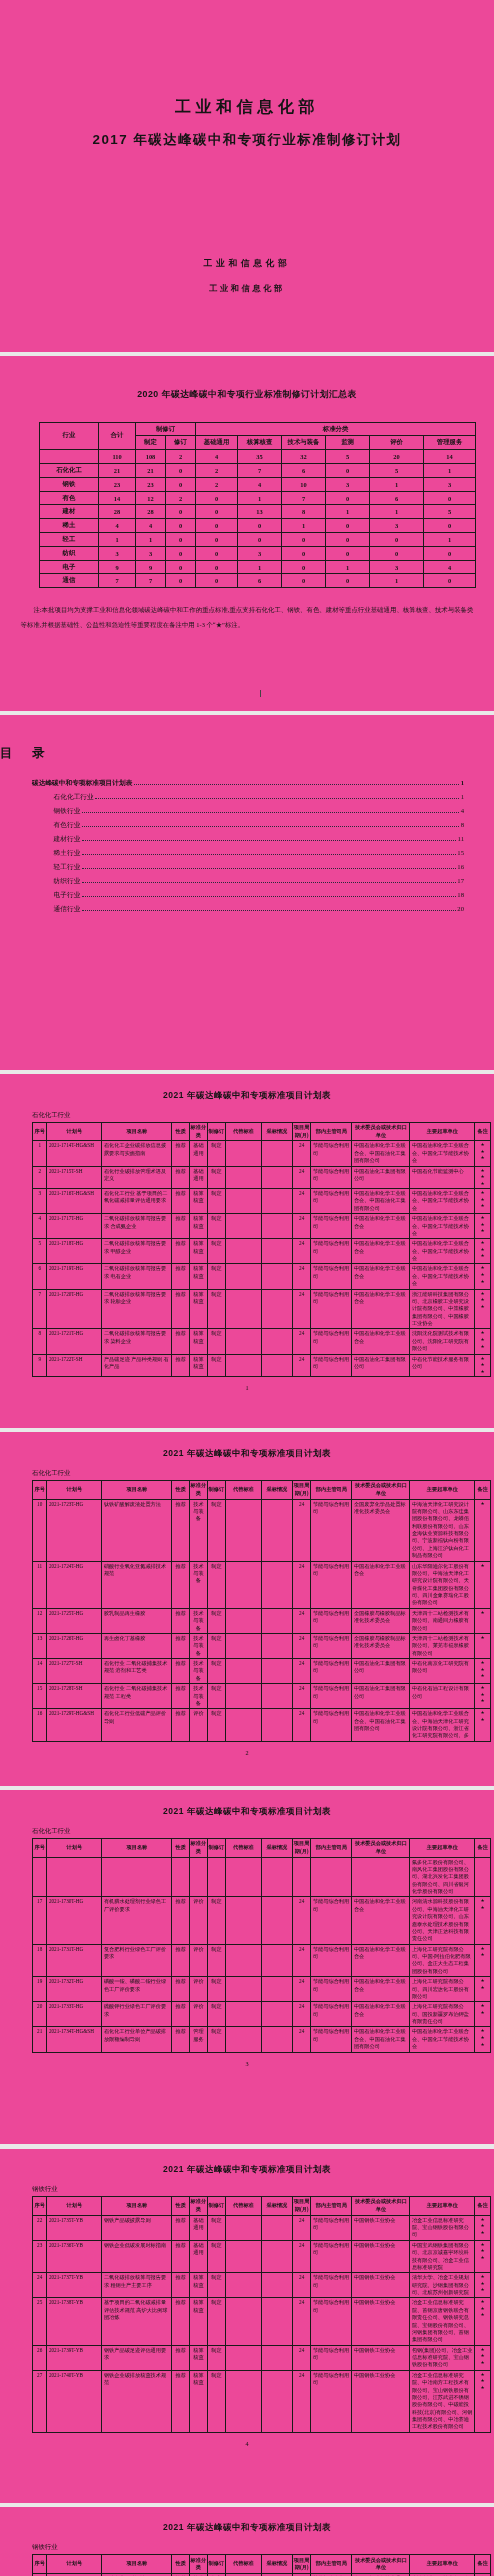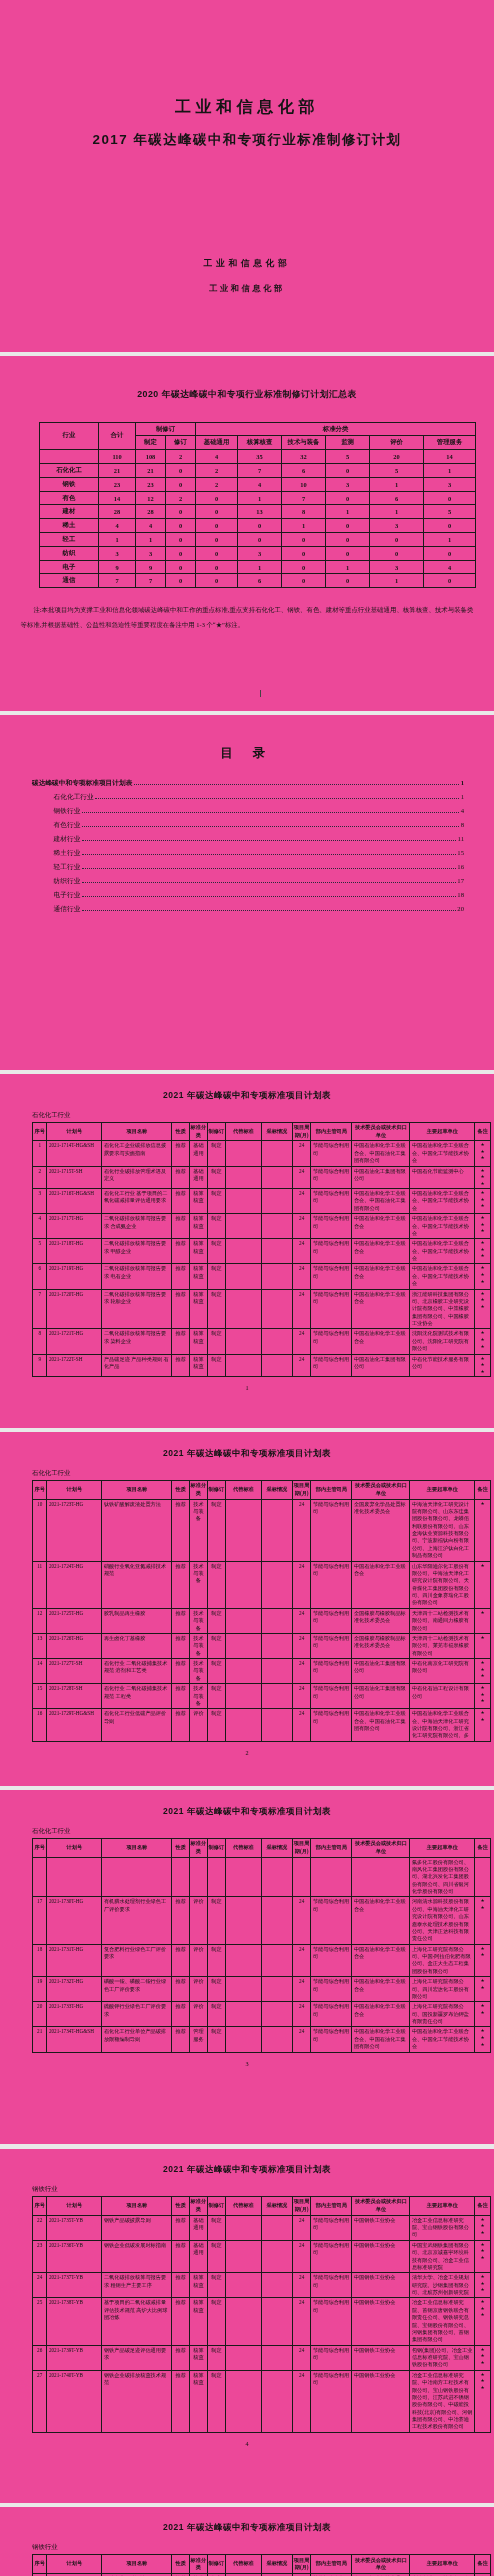--- a/index.html
+++ b/index.html
@@ -89,21 +89,21 @@
   .text-caret{
     position:absolute;
     left:260px;top:334px;
     width:0.5px;height:6.7px;
     background:#444;
   }
 
   
   .toc-title{
     padding-top:30px;
-    text-align:center;
+    text-align:left;
     font-family:"Liberation Sans","DejaVu Sans",sans-serif;
     font-weight:bold;
     font-size:12.4px;
     letter-spacing:8.2px;
   }
   .toc-list{
     margin:13.4px 30px 0 32px;
   }
   .toc-entry{
     display:flex;

